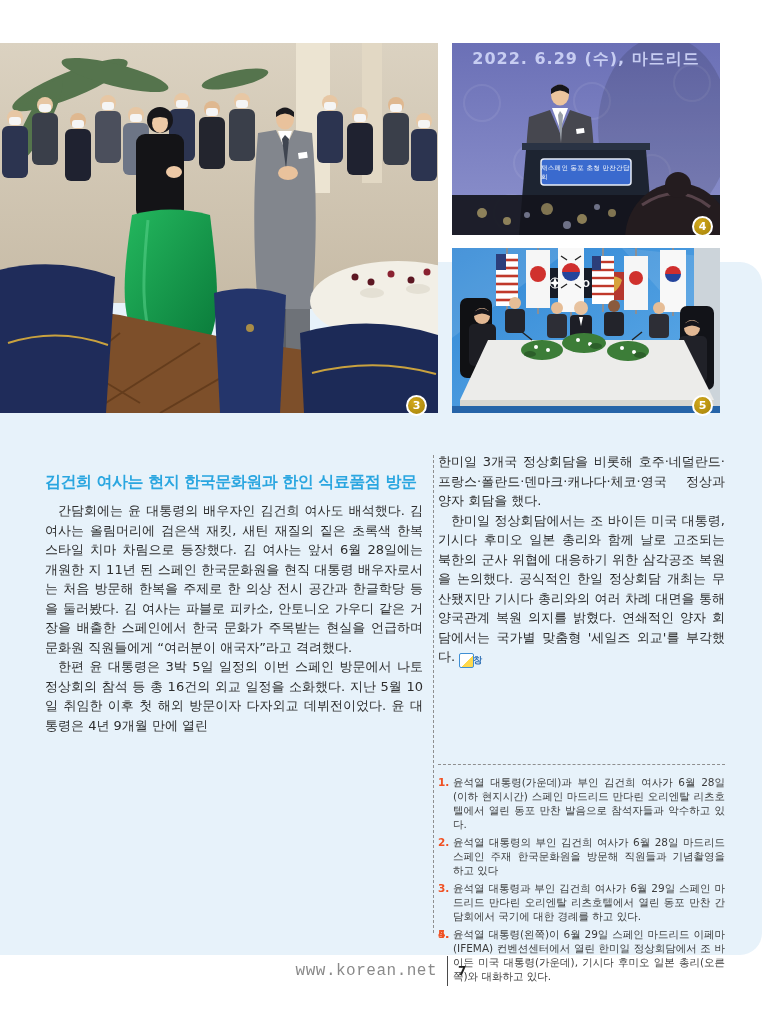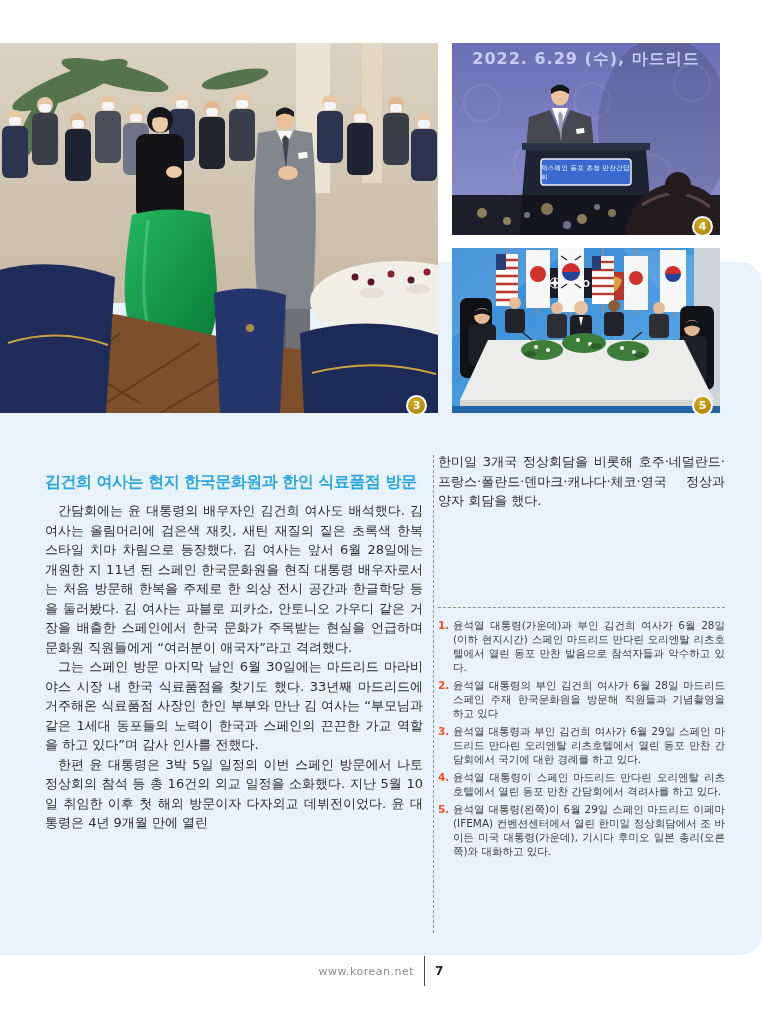--- a/index.html
+++ b/index.html
@@ -32,21 +32,21 @@
            color:#2f6fb4;background:linear-gradient(135deg,#ffffff 55%,#ffd94d 55%);
            vertical-align:-2px;font-weight:bold;}
   .foot-sep{border-top:1.5px dashed #8f8f8f;margin:96px 0 10px;}
   ol.footnotes{list-style:none;margin:0;padding:0;}
   ol.footnotes li{position:relative;padding-left:15px;font-size:10.5px;
                   line-height:14px;color:#3c3c3c;text-align:justify;
                   word-break:break-all;margin-bottom:4px;}
   .fn-num{position:absolute;left:0;top:0;color:#f05123;font-weight:bold;}
   footer.pagefoot{position:absolute;left:0;top:956px;width:762px;display:flex;
           align-items:center;justify-content:center;gap:10px;z-index:2;}
-  .site{font-size:11px;color:#8a8a8a;letter-spacing:.5px;}
+  .site{font-size:16px;color:#8a8a8a;letter-spacing:.5px;font-family:Liberation Mono, monospace;}
   .vbar{width:1px;height:30px;background:#4a4a4a;}
   .pageno{font-size:12px;font-weight:bold;color:#222;}
   .photo-overlay{position:absolute;z-index:2;}
   .bannerB{top:6px;left:0;right:0;text-align:center;font-size:16px;font-weight:bold;
            color:#c7cdf2;letter-spacing:1px;}
   .signB{left:89px;top:121px;width:90px;font-size:6.5px;
          color:#fff;letter-spacing:.3px;}
 </style>
 </head>
 <body>
@@ -379,34 +379,36 @@
     </svg>
   </figure>
 
   <div class="badge" id="badge3">3</div>
   <div class="badge" id="badge4">4</div>
   <div class="badge" id="badge5">5</div>
 
   <div class="col-left">
     <h3 class="subhead">김건희 여사는 현지 한국문화원과 한인 식료품점 방문</h3>
     <p class="body indent">간담회에는 윤 대통령의 배우자인 김건희 여사도 배석했다. 김 여사는 올림머리에 검은색 재킷, 새틴 재질의 짙은 초록색 한복 스타일 치마 차림으로 등장했다. 김 여사는 앞서 6월 28일에는 개원한 지 11년 된 스페인 한국문화원을 현직 대통령 배우자로서는 처음 방문해 한복을 주제로 한 의상 전시 공간과 한글학당 등을 둘러봤다. 김 여사는 파블로 피카소, 안토니오 가우디 같은 거장을 배출한 스페인에서 한국 문화가 주목받는 현실을 언급하며 문화원 직원들에게 “여러분이 애국자”라고 격려했다.</p>
-    <p class="body indent">그는 스페인 방문 마지막 날인 6월 30일에는 마드리드 마라비야스 시장 내 한국 식료품점을 찾기도 했다. 33년째 마드리드에 거주해온 식료품점 사장인 한인 부부와 만난 김 여사는 “부모님과 같은 1세대 동포들의 노력이 한국과 스페인의 끈끈한 가교 역할을 하고 있다”며 감사 인사를 전했다.</p>
     <p class="body indent">한편 윤 대통령은 3박 5일 일정의 이번 스페인 방문에서 나토 정상회의 참석 등 총 16건의 외교 일정을 소화했다. 지난 5월 10일 취임한 이후 첫 해외 방문이자 다자외교 데뷔전이었다. 윤 대통령은 4년 9개월 만에 열린</p>
   </div>
 
   <div class="col-divider"></div>
 
   <div class="col-right">
     <p class="body">한미일 3개국 정상회담을 비롯해 호주·네덜란드·프랑스·폴란드·덴마크·캐나다·체코·영국 정상과 양자 회담을 했다.</p>
+    <p class="body indent"><span>한미일 정상회담에서는 조 바이든 미국 대통령, 기시다 후미오 일본 총리와 함께 날로 고조되는 북한의 군사 위협에 대응하기 위한 삼각공조 복원을 논의했다. 공식적인 한일 정상회담 개최는 무산됐지만 기시다 총리와의 여러 차례 대면을 통해 양국관계 복원 의지를 밝혔다. 연쇄적인 양자 회담에서는 국가별 맞춤형 '세일즈 외교'를 부각했다.</span>
+      <span class="endmark"><span>창</span></span>
+    </p>
     <div class="foot-sep"></div>
     <ol class="footnotes">
       <li><span class="fn-num">1.</span><span class="fn-text">윤석열 대통령(가운데)과 부인 김건희 여사가 6월 28일(이하 현지시간) 스페인 마드리드 만다린 오리엔탈 리츠호텔에서 열린 동포 만찬 발음으로 참석자들과 악수하고 있다.</span></li>
       <li><span class="fn-num">2.</span><span class="fn-text">윤석열 대통령의 부인 김건희 여사가 6월 28일 마드리드 스페인 주재 한국문화원을 방문해 직원들과 기념촬영을 하고 있다</span></li>
       <li><span class="fn-num">3.</span><span class="fn-text">윤석열 대통령과 부인 김건희 여사가 6월 29일 스페인 마드리드 만다린 오리엔탈 리츠호텔에서 열린 동포 만찬 간담회에서 국기에 대한 경례를 하고 있다.</span></li>
-      <li><span class="fn-num">4.</span><span class="fn-text">윤석열 대통령이 스페인 마드리드 만다린 오리엔탈 리츠호텔에서 열린 동포 만찬 간담회에서 격려사를 하고 있다.</span></li>
+      <li><span class="fn-num">4.</span></li>
       <li><span class="fn-num">5.</span><span class="fn-text">윤석열 대통령(왼쪽)이 6월 29일 스페인 마드리드 이페마(IFEMA) 컨벤션센터에서 열린 한미일 정상회담에서 조 바이든 미국 대통령(가운데), 기시다 후미오 일본 총리(오른쪽)와 대화하고 있다.</span></li>
     </ol>
   </div>
 
   <footer class="pagefoot">
     <span class="site">www.korean.net</span>
     <span class="vbar"></span>
     <span class="pageno">7</span>
   </footer>
 

